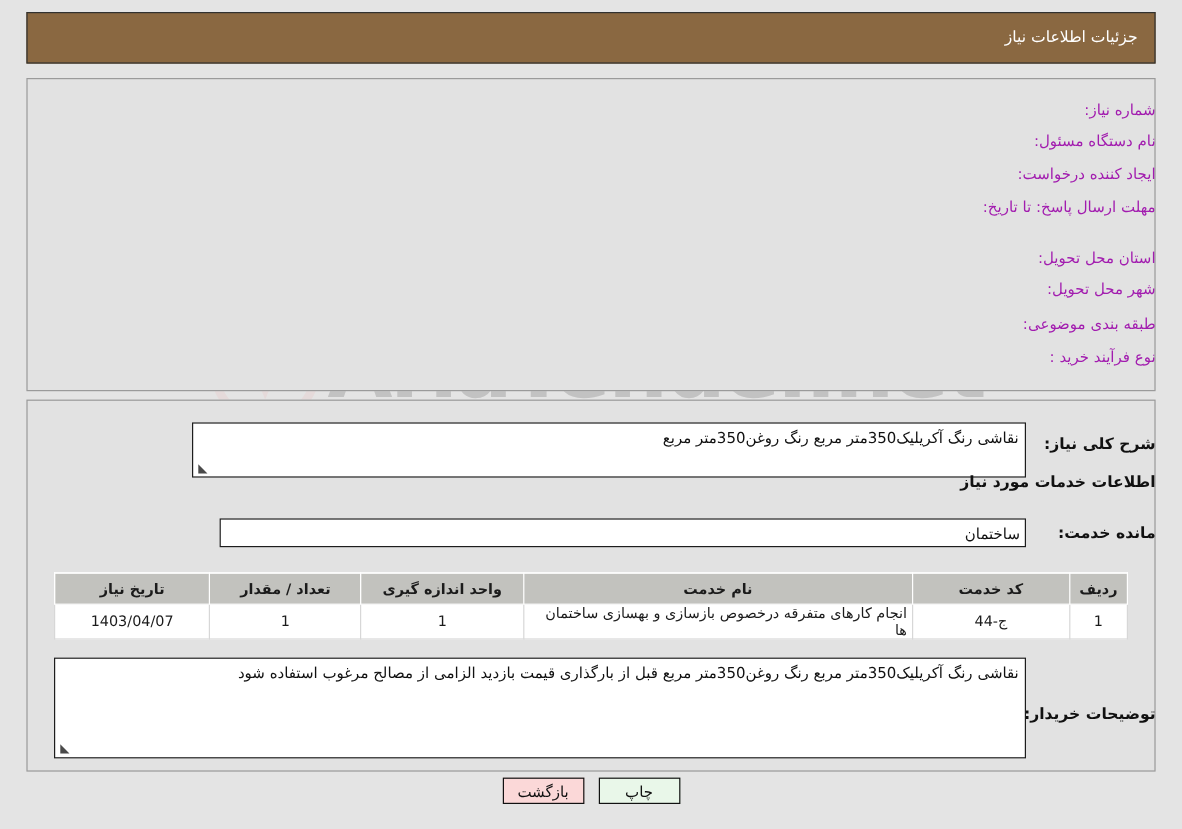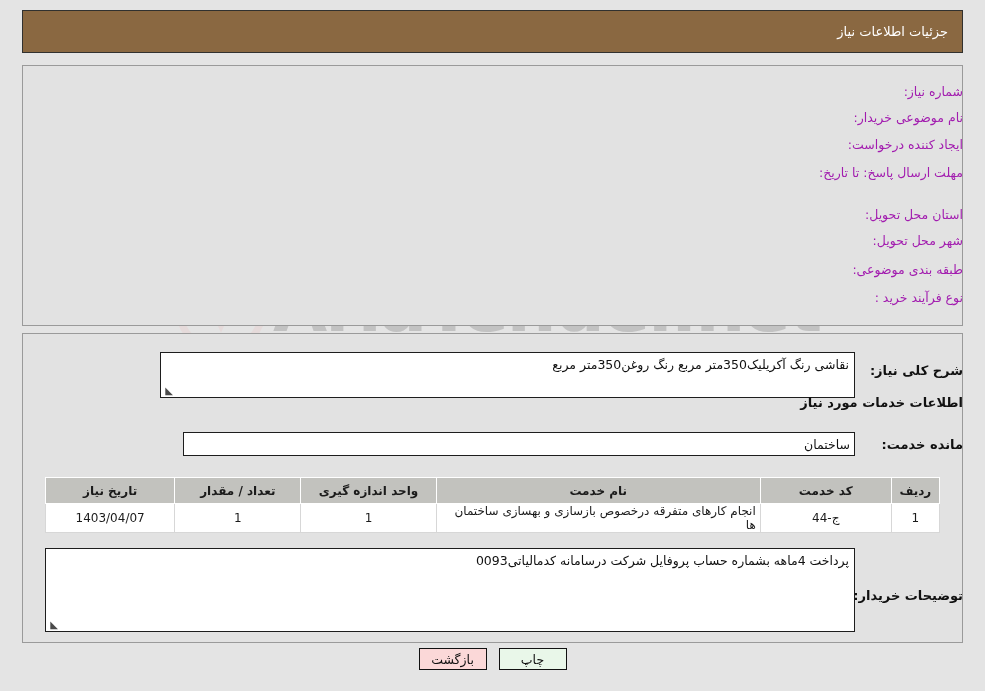--- a/index.html
+++ b/index.html
@@ -292,21 +292,21 @@
 
 <div class="rlabel" style="top:84px;">شماره نیاز:</div>
 <div class="frow" style="right:180px; top:80px;">
   <div class="fbox center" style="width:186px;">1103091217000150</div>
 </div>
 <div class="frow" style="right:390px; top:80px;">
   <span class="flabel" style="margin-left:8px;">تاریخ و ساعت اعلان عمومی:</span>
   <div class="fbox center" style="width:183px;">1403/04/03 - 10:49</div>
 </div>
 
-<div class="rlabel" style="top:110px;">نام موضوعی خریدار:</div>
+<div class="rlabel" style="top:110px;">نام دستگاه مسئول:</div>
 <div class="frow" style="right:180px; top:106px;">
   <div class="fbox right" style="width:550px;">بیمارستان شهیددکترمعیری تهران</div>
 </div>
 
 <div class="rlabel" style="top:137px;">ایجاد کننده درخواست:</div>
 <div class="frow" style="right:180px; top:133px;">
   <div class="fbox right" style="width:580px;">حمیدرضا حسینی مسئول تدارکات بیمارستان شهیددکترمعیری تهران</div>
   <span class="linktext" style="margin-right:8px;">اطلاعات تماس خریدار</span>
 </div>
 
@@ -394,20 +394,20 @@
       <td style="text-align:right;">انجام کارهای متفرقه درخصوص بازسازی و بهسازی ساختمان ها</td>
       <td>1</td>
       <td>1</td>
       <td>1403/04/07</td>
     </tr>
   </tbody>
 </table>
 
 <div class="boldlabel" style="position:absolute; right:22px; top:588px; z-index:9;">توضیحات خریدار:</div>
 <div class="ta" style="position:absolute; right:130px; top:548px; width:810px; height:84px; z-index:9;">
-  <div>پرداخت 4ماهه بشماره حساب پروفایل شرکت درسامانه کدمالیاتی0093</div>
+  <div>نقاشی رنگ آکریلیک350متر مربع رنگ روغن350متر مربع قبل از بارگذاری قیمت بازدید الزامی از مصالح مرغوب استفاده شود</div>
   <span class="grip">◣</span>
 </div>
 
 <div id="footer-buttons">
   <div class="btn back">بازگشت</div>
   <div class="btn print">چاپ</div>
 </div>
 
 </body></html>

